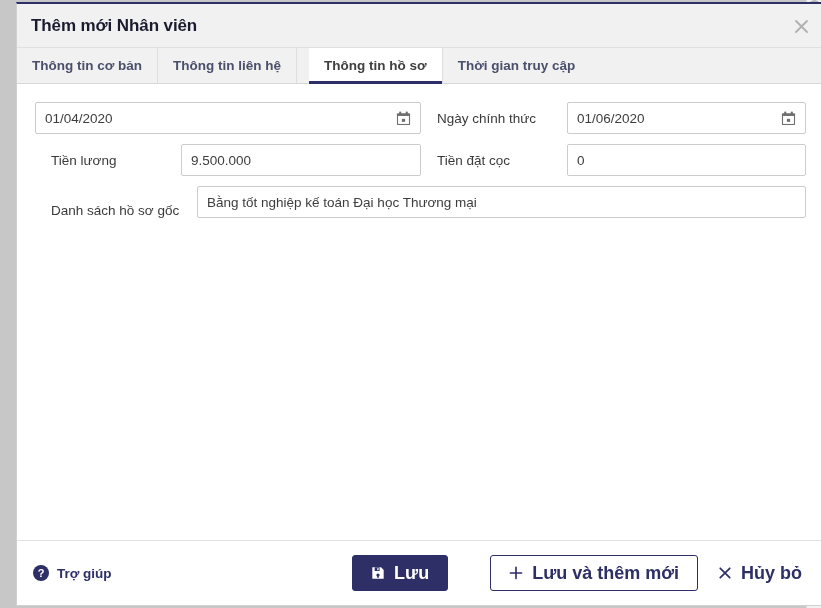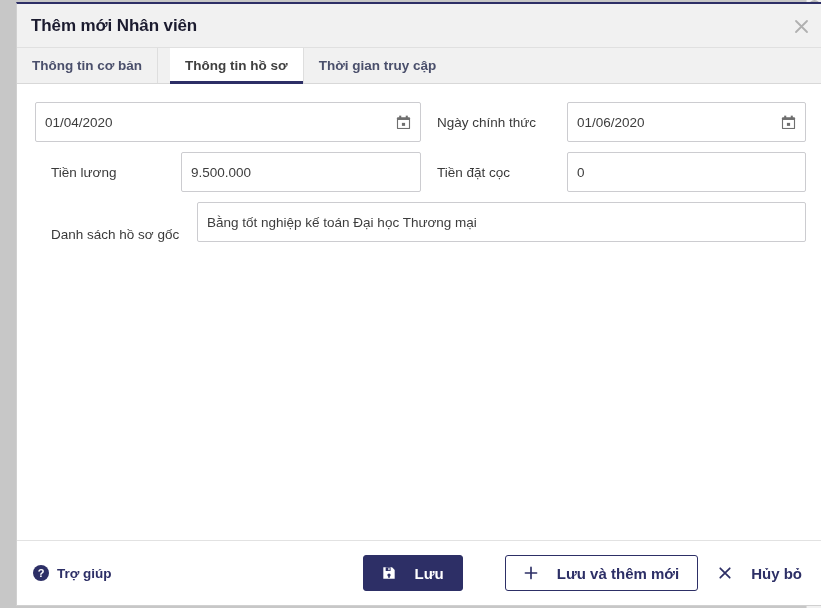--- a/index.html
+++ b/index.html
@@ -156,21 +156,21 @@
     padding-left: 16px;
     box-sizing: border-box;
   }
   .field-label.wide {
     width: 162px;
     min-width: 162px;
   }
 
   .input {
     flex: 1;
-    height: 40px;
+    height: 32px;
     border: 1px solid #ccccd0;
     border-radius: 2px;
     background: #fff;
     box-sizing: border-box;
     display: flex;
     align-items: center;
     padding: 0 9px;
     font-size: 13.5px;
     color: #3d3d3d;
     position: relative;
@@ -223,25 +223,25 @@
     display: flex;
     align-items: center;
     justify-content: center;
     line-height: 1;
   }
   .footer-spacer { flex: 1; }
 
   .btn {
     display: flex;
     align-items: center;
-    gap: 19px;
+    gap: 9px;
     height: 36px;
     padding: 0 18px;
     border-radius: 3px;
-    font-size: 15px;
+    font-size: 18px;
     font-weight: bold;
     cursor: pointer;
     box-sizing: border-box;
     white-space: nowrap;
   }
   .btn-primary {
     background: #2d2f66;
     color: #ffffff;
     border: 1px solid #2d2f66;
     margin-right: 12px;
@@ -280,20 +280,23 @@
           <svg width="15" height="15" viewBox="0 0 15 15">
             <path d="M2 2 L13 13 M13 2 L2 13" stroke="#b0b0b0" stroke-width="1.8" stroke-linecap="round" fill="none"></path>
           </svg>
         </span>
       </div>
     </div>
 
     <div class="tabs">
       <div class="tab">
         <span>Thông tin cơ bản</span>
+      </div>
+      <div class="tab">
+        <span>Thông tin liên hệ</span>
       </div>
       <div class="tab active">
         <span>Thông tin hồ sơ</span>
       </div>
       <div class="tab">
         <span>Thời gian truy cập</span>
       </div>
     </div>
 
     <div class="dlg-body">

